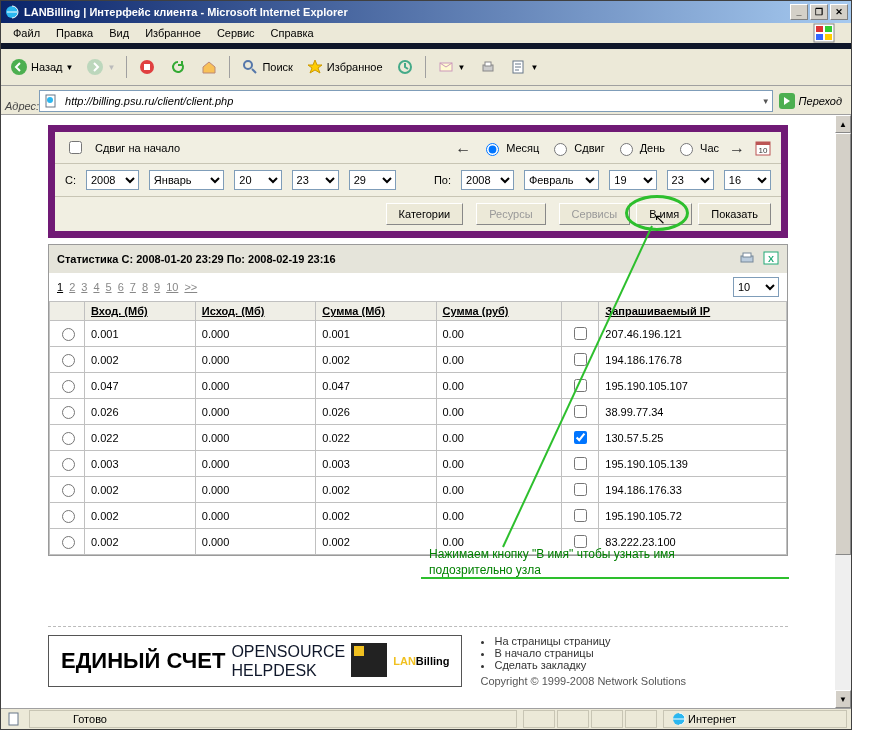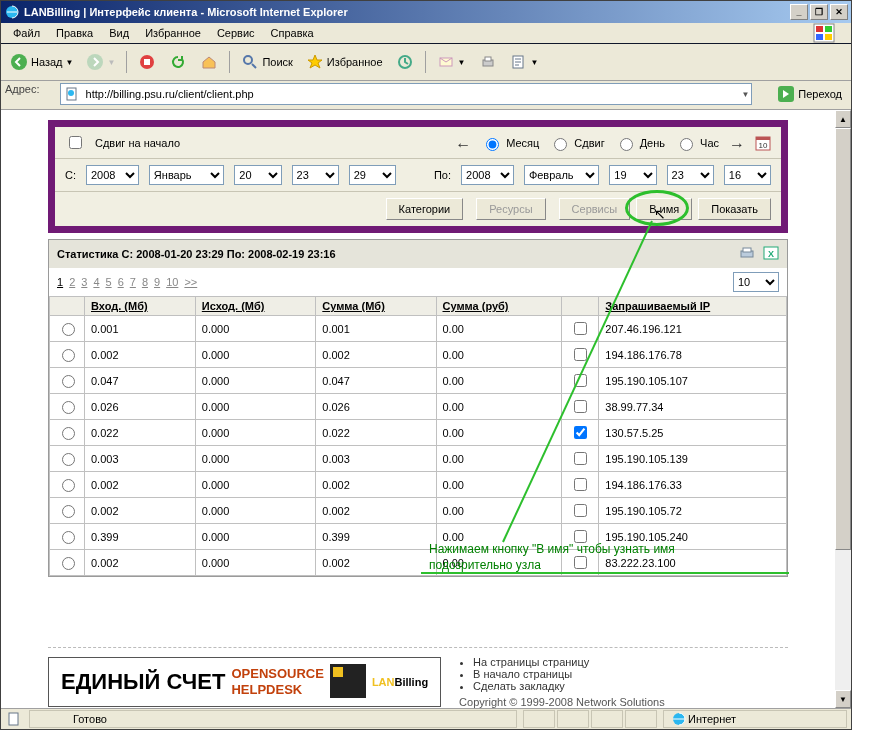--- a/index.html
+++ b/index.html
@@ -2,28 +2,28 @@
 <html><head>
 <meta charset="utf-8">
 <style>
   html,body{margin:0;padding:0;font-family:Tahoma,Arial,sans-serif;font-size:11px;background:#fff;color:#000;}
   
   .window{width:852px;height:730px;background:#d4d0c8;display:flex;flex-direction:column;border:1px solid #404040;box-sizing:border-box;}
   .titlebar{height:22px;background:linear-gradient(to right,#0a246a,#a6caf0);display:flex;align-items:center;padding:0 3px;color:#fff;}
   .titlebar .app-icon{width:16px;height:16px;margin-right:4px;display:flex;align-items:center;justify-content:center;}
   .titlebar .title{flex:1;font-weight:bold;font-size:11px;}
   .titlebar .win-btn{width:16px;height:14px;margin-left:2px;background:#d4d0c8;border:1px solid #808080;border-top-color:#fff;border-left-color:#fff;display:flex;align-items:center;justify-content:center;font-size:9px;font-family:Arial;font-weight:bold;color:#000;}
-  .menubar{height:20px;display:flex;align-items:center;padding:0 4px;border-bottom:1px solid #0f172a;background:#ece9d8;}
+  .menubar{height:20px;display:flex;align-items:center;padding:0 4px;border-bottom:6px solid #0f172a;background:#ece9d8;}
   .menubar span{padding:2px 8px;cursor:default;}
   .ie-logo{margin-left:auto;width:26px;height:22px;display:flex;align-items:center;}
   .toolbar{height:32px;display:flex;align-items:center;padding:2px 4px;gap:3px;background:#ece9d8;border-bottom:1px solid #a0a0a0;}
   .tb-btn{height:26px;padding:0 4px;display:flex;align-items:center;gap:3px;border:1px solid transparent;border-radius:3px;}
   .tb-sep{width:1px;height:22px;background:#a0a0a0;margin:0 3px;}
   .ico16{width:18px;height:18px;display:inline-flex;align-items:center;justify-content:center;}
-  .addr-row{height:24px;display:flex;align-items:flex-start;padding:2px 4px;gap:20px;background:#ece9d8;border-bottom:1px solid #a0a0a0;}
+  .addr-row{height:24px;display:flex;align-items:flex-end;padding:2px 4px;gap:0;background:#ece9d8;border-bottom:1px solid #a0a0a0;font-style:italic;}
   .addr-row label{color:#444;}
   .addr-input{flex:1;height:20px;border:1px solid #7f9db9;background:#fff;display:flex;align-items:center;padding:0 2px;gap:3px;}
   .addr-input input{flex:1;border:none;outline:none;font:inherit;}
   .go-btn{height:20px;padding:0 4px;display:flex;align-items:center;gap:3px;background:#ece9d8;border:1px solid transparent;}
   
   .viewport{flex:1;background:#fff;display:flex;overflow:hidden;}
   .scroll-area{flex:1;overflow:hidden;position:relative;}
   .vscroll{width:16px;background:#eee;display:flex;flex-direction:column;}
   .vscroll .arrow{height:16px;background:#d4d0c8;border:1px solid #888;border-top-color:#fff;border-left-color:#fff;display:flex;align-items:center;justify-content:center;font-size:8px;}
   .vscroll .track{flex:1;position:relative;background:#efefef;}
@@ -59,21 +59,21 @@
   table.grid td.radio-cell,table.grid td.chk-cell{text-align:center;width:22px;}
   table.grid td.chk-cell{width:24px;}
   
   .annot-box{position:absolute;color:green;font-size:12px;line-height:1.3;}
   .arrow-line{position:absolute;pointer-events:none;}
   .hline{position:absolute;border-top:2px solid #2dbf2d;pointer-events:none;}
   
   .footer{width:740px;margin:70px auto 0 auto;border-top:1px dashed #bbb;padding-top:8px;display:flex;align-items:center;gap:18px;}
   .footer .promo{border:1px solid #555;padding:6px 12px;display:flex;align-items:center;gap:6px;}
   .footer .promo h2{margin:0;font-family:Arial;font-weight:bold;font-size:22px;}
-  .footer .promo .sub{color:#c2410c;font-size:13px;line-height:1.2;font-weight:bold;}
+  .footer .promo .sub{color:#0f172a;font-size:16px;line-height:1.2;}
   .footer ul{margin:0;padding:0 0 0 14px;color:#333;}
   .footer ul li{margin:0;}
   .footer .cr{color:#555;margin-top:4px;}
   
   .statusbar{height:20px;background:#ece9d8;border-top:1px solid #a0a0a0;display:flex;align-items:center;padding:0 4px;gap:6px;}
   .statusbar .cell{border:1px solid #c8c5b4;height:16px;padding:0 6px;display:flex;align-items:center;background:#ece9d8;}
   .statusbar .cell.grow{flex:1;padding-left:43px;}
   .statusbar .spacer-cells{display:flex;gap:2px;margin-left:auto;}
   .statusbar .mini{width:18px;}
 </style>
@@ -401,29 +401,20 @@
                   <td class="radio-cell"><input type="radio" name="row" style=""></td>
                   <td>0.002</td>
                   <td>0.000</td>
                   <td>0.002</td>
                   <td>0.00</td>
                   <td class="chk-cell"><input type="checkbox" style=""></td>
                   <td>195.190.105.72</td>
                 </tr>
                 <tr>
                   <td class="radio-cell"><input type="radio" name="row" style=""></td>
-                  <td>0.399</td>
-                  <td>0.000</td>
-                  <td>0.399</td>
-                  <td>0.00</td>
-                  <td class="chk-cell"><input type="checkbox" style=""></td>
-                  <td>195.190.105.240</td>
-                </tr>
-                <tr>
-                  <td class="radio-cell"><input type="radio" name="row" style=""></td>
                   <td>0.002</td>
                   <td>0.000</td>
                   <td>0.002</td>
                   <td>0.00</td>
                   <td class="chk-cell"><input type="checkbox" style=""></td>
                   <td>83.222.23.100</td>
                 </tr>
               </tbody>
           </table>
         </div>

